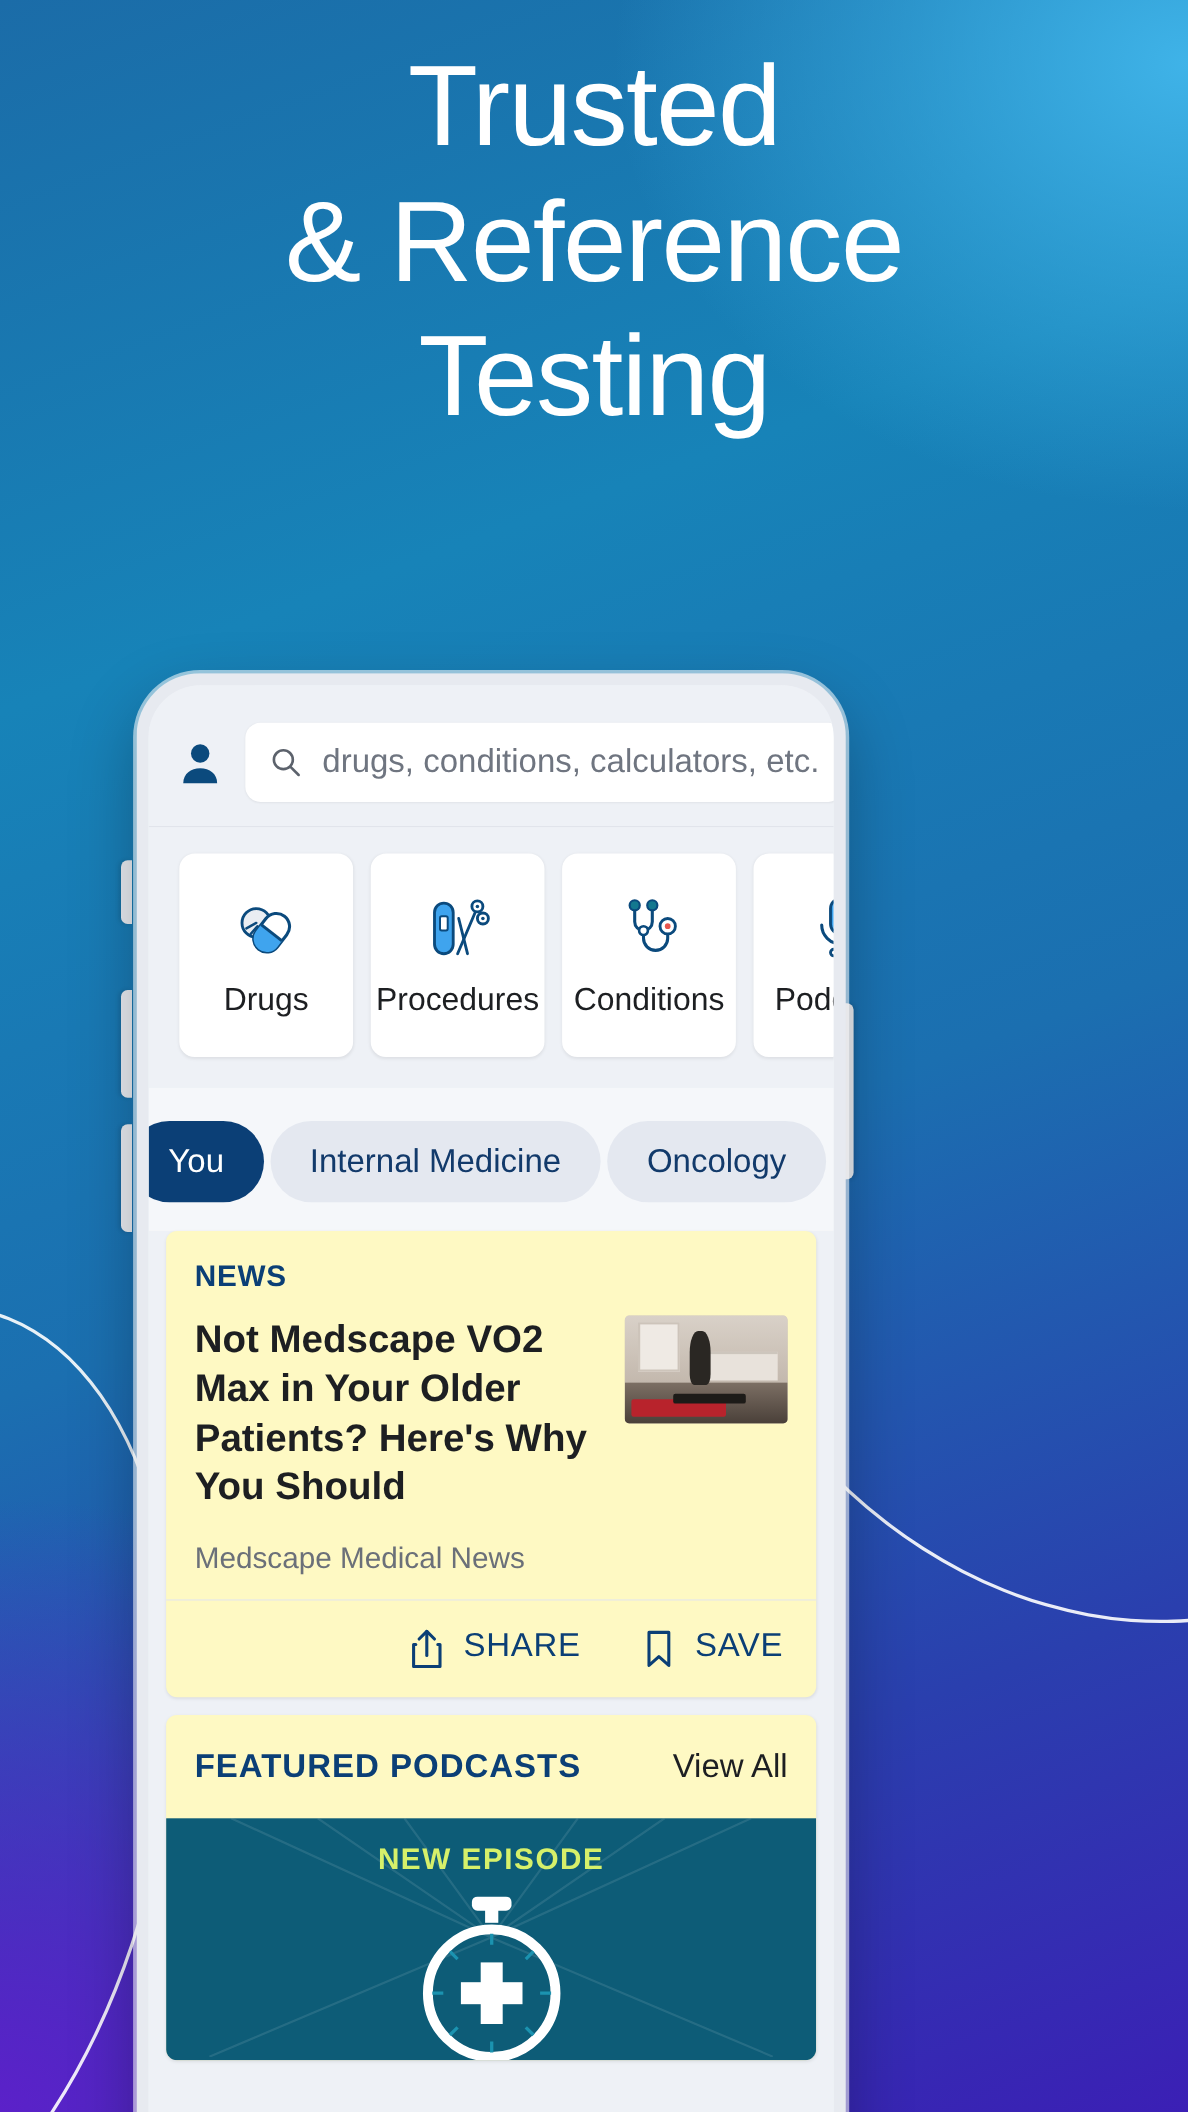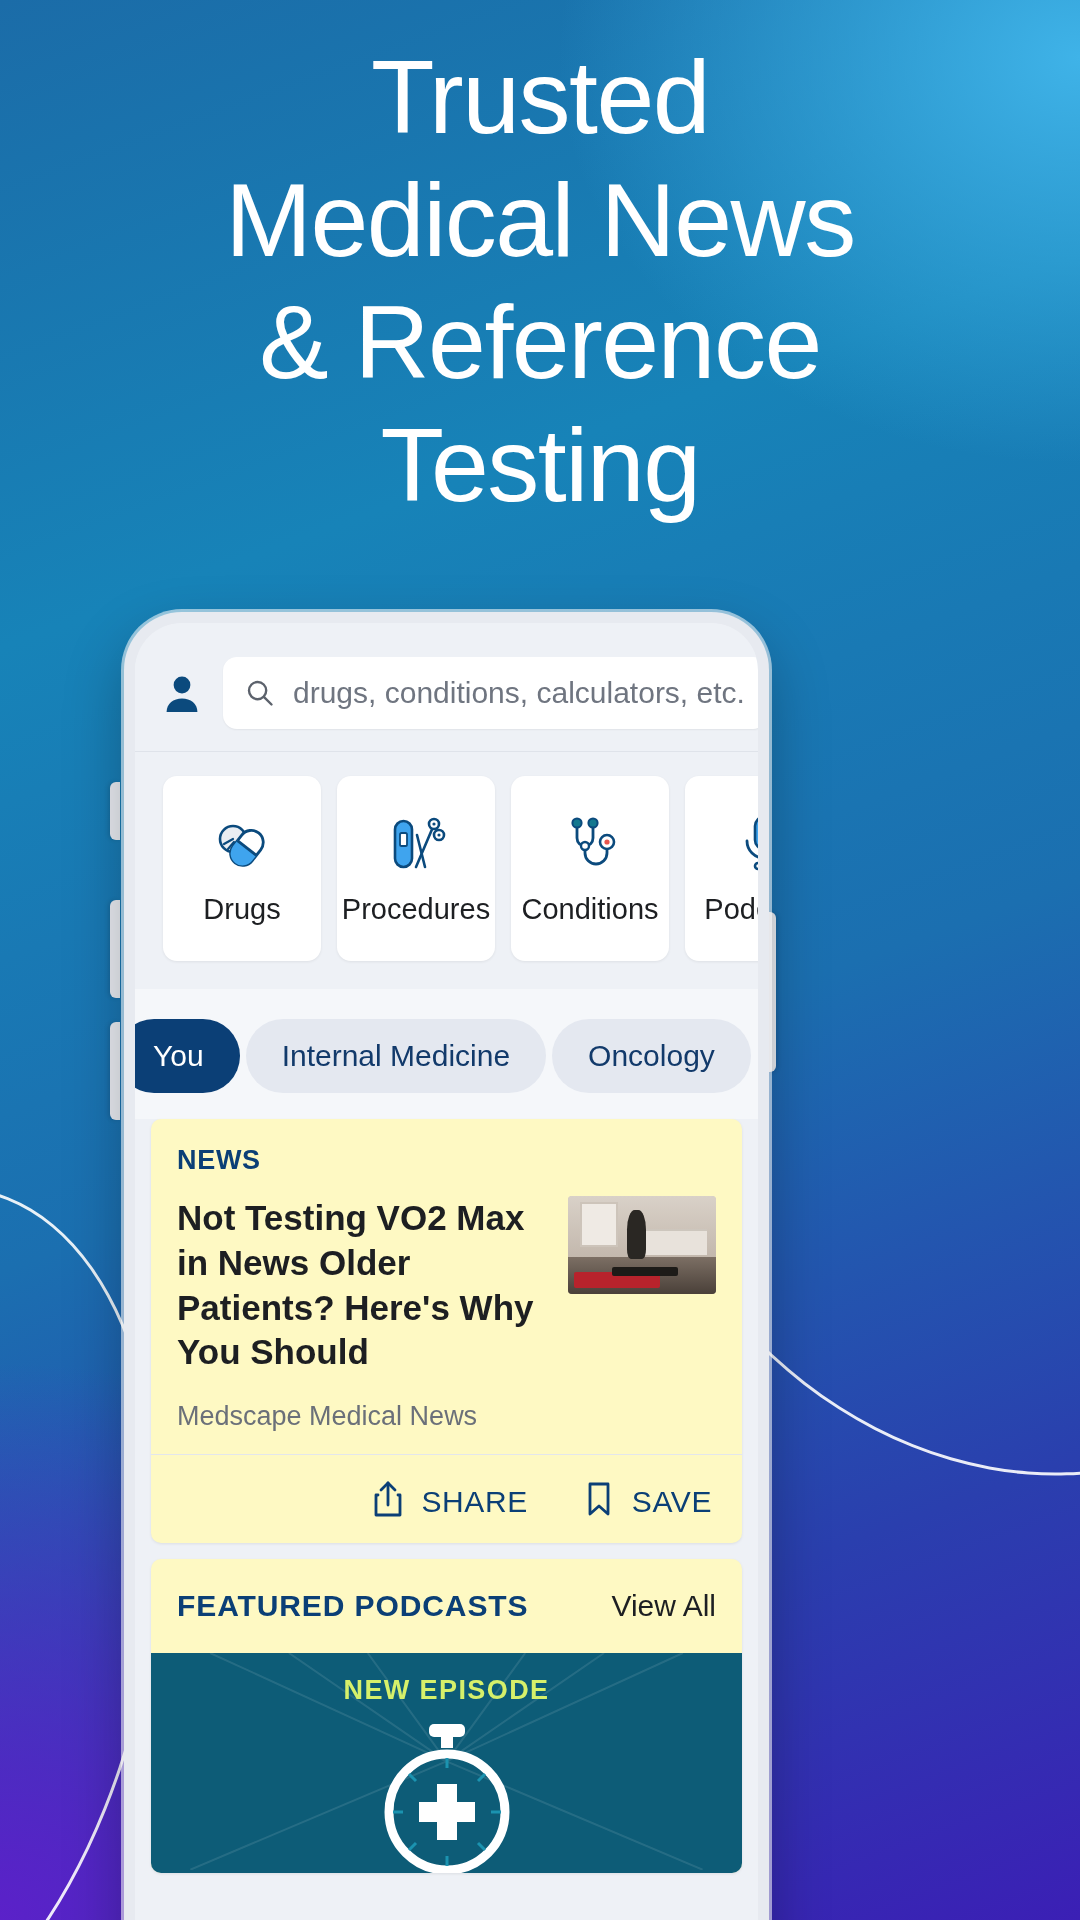--- a/index.html
+++ b/index.html
@@ -236,21 +236,21 @@
   .card-actions {
     display: flex;
     align-items: center;
     justify-content: flex-end;
     gap: 54px;
     padding: 24px 30px;
     border-top: 1px solid #e3e6ec;
   }
   .action {
     display: flex;
-    align-items: flex-end;
+    align-items: flex-start;
     gap: 16px;
     font-size: 30px;
     letter-spacing: 0.6px;
     color: #0b3f76;
   }
   .action-icon { width: 34px; height: 40px; }
 
   .section-head {
     display: flex;
     align-items: center;
@@ -288,21 +288,20 @@
 </head>
 <body>
 
 <div id="stage">
 
   <div class="swoosh swoosh-right"></div>
   <div class="swoosh swoosh-left"></div>
 
   <div class="headline">
     <span class="ln">Trusted</span>
-    <span class="ln">Medical News</span>
     <span class="ln">&amp; Reference</span>
     <span class="ln">Testing</span>
   </div>
 
   <div class="side-btn sb1"></div>
   <div class="side-btn sb2"></div>
   <div class="side-btn sb3"></div>
   <div class="sb-right"></div>
 
   <div class="phone">
@@ -407,21 +406,21 @@
         </div>
       </div>
 
       <div class="feed">
 
         <div class="card">
           <div class="card-body">
             <div class="kicker">NEWS</div>
             <div class="news-row">
               <div class="news-text">
-                <div class="news-title">Not Testing VO2 Max in News Older Patients? Here's Why You Should</div>
+                <div class="news-title">Not Medscape VO2 Max in Your Older Patients? Here's Why You Should</div>
                 <div class="news-source">Medscape Medical News</div>
               </div>
               <div class="news-thumb">
                 <div class="thumb-wall"></div>
                 <div class="thumb-window"></div>
                 <div class="thumb-rad"></div>
                 <div class="thumb-floor"></div>
                 <div class="thumb-mat"></div>
                 <div class="thumb-tread"></div>
                 <div class="thumb-person"></div>

